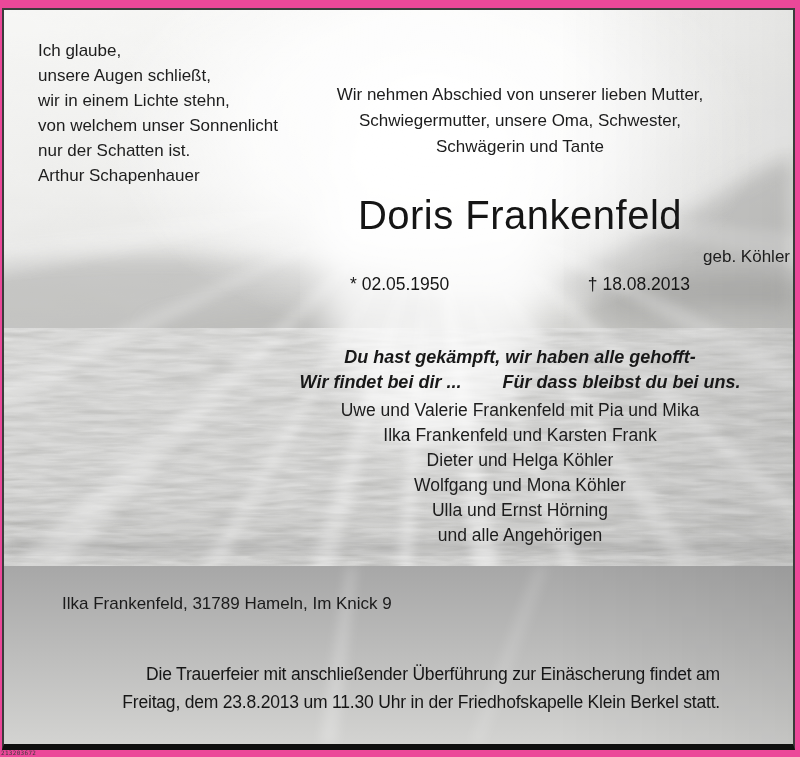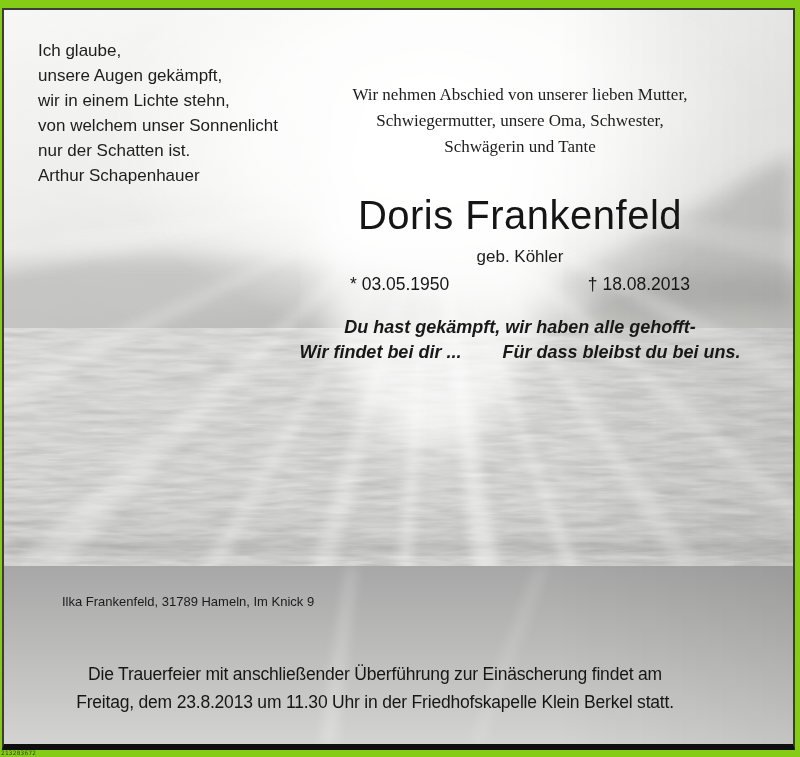--- a/index.html
+++ b/index.html
@@ -1,55 +1,55 @@
 <!DOCTYPE html>
 <html><head>
 <meta charset="utf-8">
 <style>
   html,body{margin:0;padding:0;background:#ffffff;}
   .stage{
-    position:relative;width:800px;height:757px;background:#84cc16;
+    position:relative;width:800px;height:757px;background:#ec4899;
     overflow:hidden;font-family:"Liberation Sans",sans-serif;color:#1c1c1c;
   }
   .ad-box{
     position:absolute;left:2px;top:8px;width:793px;height:742px;
     box-sizing:border-box;
     border:2px solid #3c3c3c;border-bottom:6px solid #0f0f0f;
     overflow:hidden;background:#e9e9e7;
   }
   .bg{position:absolute;left:0;top:0;width:789px;height:734px;display:block;}
 
   .poem{
     position:absolute;left:34px;top:28px;width:300px;
     font-size:17px;line-height:25px;color:#1d1d1d;
   }
   .col{
     position:absolute;left:246px;top:72px;width:540px;text-align:center;color:#1c1c1c;
   }
-  .intro{font-size:17px;line-height:26px;font-family:Liberation Serif, serif;}
+  .intro{font-size:17px;line-height:26px;}
   .name{
     margin:32px 0 8px 0;font-size:40px;line-height:46px;font-weight:400;
     letter-spacing:0.5px;color:#151515;
   }
-  .maiden{font-size:17px;line-height:22px;margin-top:1px;}
+  .maiden{font-size:17px;line-height:22px;margin-top:1px;text-align:right;}
   .dates{
     display:flex;justify-content:space-between;width:340px;margin:6px auto 0 auto;
     font-size:17.5px;font-weight:400;color:#161616;
   }
   .epitaph{
-    margin-top:20px;font-size:18px;line-height:25px;font-weight:700;font-style:italic;
+    margin-top:50px;font-size:18px;line-height:25px;font-weight:700;font-style:italic;
     color:#181818;
   }
   .epitaph .gap{margin-left:36px;}
   .mourners{margin-top:3px;font-size:17.5px;line-height:25px;}
   .contact{
-    position:absolute;left:58px;top:584px;font-size:13px;color:#1b1b1b;
+    position:absolute;left:58px;top:584px;font-size:17px;color:#1b1b1b;
   }
   .funeral{
-    position:absolute;left:26px;top:650px;width:690px;text-align:center;
+    position:absolute;left:26px;top:650px;width:690px;text-align:right;
     font-size:17.5px;line-height:28px;letter-spacing:-0.2px;color:#161616;
   }
   .order-num{
     position:absolute;left:1px;top:749px;font-size:6px;line-height:7px;
     color:#3a3a3a;font-family:"DejaVu Sans Mono",monospace;letter-spacing:0.3px;
   }
 </style>
 </head>
 <body>
 
@@ -145,50 +145,58 @@
       <g filter="url(#blur6)">
         <polygon points="344,556 352,556 332,734 316,734" fill="#ffffff" opacity="0.25"></polygon>
         <polygon points="532,556 544,556 478,734 466,734" fill="#ffffff" opacity="0.15"></polygon>
       </g>
 
       <rect x="0" y="0" width="789" height="734" fill="url(#rightdark)"></rect>
     </svg>
 
     <div class="poem">
       <div>Ich glaube,</div>
-      <div>unsere Augen gekämpft,</div>
+      <div>unsere Augen schließt,</div>
       <div>wir in einem Lichte stehn,</div>
       <div>von welchem unser Sonnenlicht</div>
       <div>nur der Schatten ist.</div>
       <div>Arthur Schapenhauer</div>
     </div>
 
     <div class="col">
       <div class="intro">
         <div>Wir nehmen Abschied von unserer lieben Mutter,</div>
         <div>Schwiegermutter, unsere Oma, Schwester,</div>
         <div>Schwägerin und Tante</div>
       </div>
 
       <h1 class="name">Doris Frankenfeld</h1>
       <div class="maiden">geb. Köhler</div>
 
       <div class="dates">
-        <span>* 03.05.1950</span>
+        <span>* 02.05.1950</span>
         <span>† 18.08.2013</span>
       </div>
 
       <div class="epitaph">
         <div>Du hast gekämpft, wir haben alle gehofft-</div>
         <div>
           <span>Wir findet bei dir ...</span>
           <span class="gap">Für dass bleibst du bei uns.</span>
         </div>
       </div>
 
+      <div class="mourners">
+        <div>Uwe und Valerie Frankenfeld mit Pia und Mika</div>
+        <div>Ilka Frankenfeld und Karsten Frank</div>
+        <div>Dieter und Helga Köhler</div>
+        <div>Wolfgang und Mona Köhler</div>
+        <div>Ulla und Ernst Hörning</div>
+        <div>und alle Angehörigen</div>
+      </div>
     </div>
 
     <div class="contact">Ilka Frankenfeld, 31789 Hameln, Im Knick 9</div>
 
     <div class="funeral">
       <div>Die Trauerfeier mit anschließender Überführung zur Einäscherung findet am</div>
       <div>Freitag, dem 23.8.2013 um 11.30 Uhr in der Friedhofskapelle Klein Berkel statt.</div>
     </div>
 
   </div>

